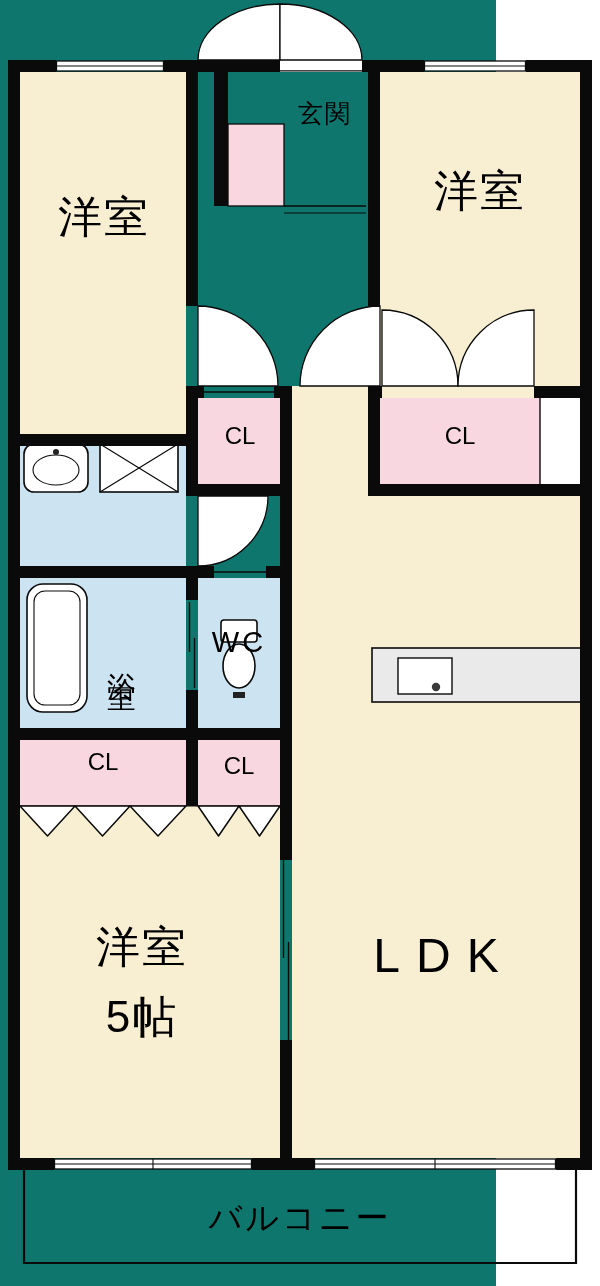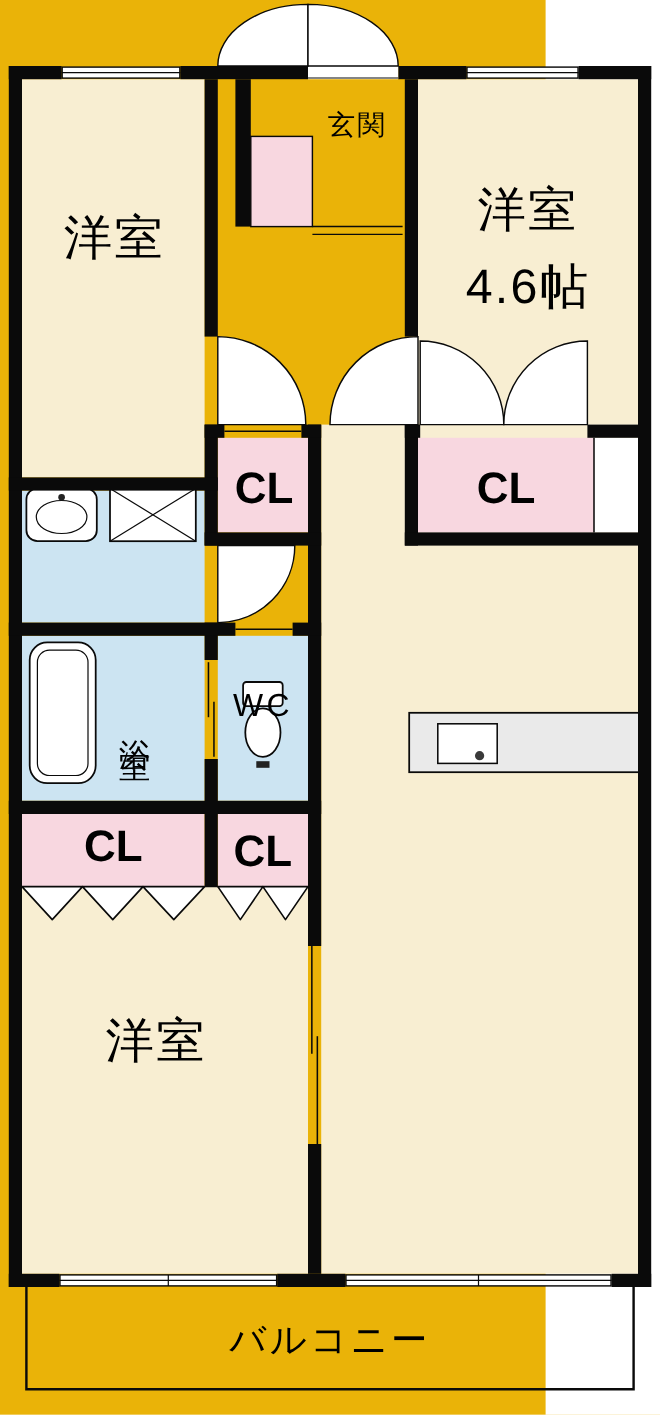--- a/index.html
+++ b/index.html
@@ -1,35 +1,35 @@
 <!DOCTYPE html>
 <html style="--c-room: #F8EED2; --c-wet: #CCE4F2; --c-cl: #F8D7E0; --c-wall: #0A0A0A; --c-counter: #EAEAEA;"><head>
 <meta charset="utf-8">
 <style>
   html,body{margin:0;padding:0;background:#fff;}
   body{width:600px;height:1286px;overflow:hidden;}
-  .plan{position:relative;width:496px;height:1286px;background:#eab308;
+  .plan{position:relative;width:496px;height:1286px;background:#0f766e;
         font-family:"Liberation Sans","DejaVu Sans",sans-serif;color:#000;}
   .plan svg{position:absolute;left:0;top:0;}
   .wall{fill:var(--c-wall);}
   .f-room{fill:var(--c-room);}
   .f-wet{fill:var(--c-wet);}
   .f-cl{fill:var(--c-cl);}
   .f-counter{fill:var(--c-counter);stroke:var(--c-wall);stroke-width:1.6;}
   .ic{fill:#fff;stroke:var(--c-wall);stroke-width:1.6;}
   .ic2{fill:none;stroke:var(--c-wall);stroke-width:1.1;}
   .ln{stroke:var(--c-wall);stroke-width:1.4;}
   .door{fill:#fff;stroke:var(--c-wall);stroke-width:1.3;}
   .zz{fill:#fff;stroke:var(--c-wall);stroke-width:1.5;stroke-linejoin:round;}
   .winr{fill:#fff;stroke:var(--c-wall);stroke-width:1.3;}
   .winl{stroke:var(--c-wall);stroke-width:1.1;}
   .balc{fill:none;stroke:var(--c-wall);stroke-width:2.2;}
   .lbl{position:absolute;text-align:center;white-space:nowrap;}
   .room-l{font-size:44px;line-height:1.6;letter-spacing:2px;}
-  .cl-l{font-size:40px;font-weight:bold;}
+  .cl-l{font-size:24px;}
   .sm-l{font-size:29px;letter-spacing:3px;}
   .gen-l{font-size:25px;letter-spacing:2px;}
   .ldk-l{font-size:48px;letter-spacing:16px;text-indent:16px;}
   .bal-l{font-size:33px;letter-spacing:3px;}
   .vert{writing-mode:vertical-rl;letter-spacing:9px;}
 </style>
 </head>
 <body>
 
 <div class="plan">
@@ -160,31 +160,32 @@
 </svg>
 
   <div class="lbl gen-l" style="left:280px;top:97px;width:90px;">玄関</div>
 
   <div class="lbl room-l" style="left:18px;top:182px;width:172px;">
     <div>洋室</div>
   </div>
 
   <div class="lbl room-l" style="left:382px;top:156px;width:196px;">
     <div>洋室</div>
-    <div>4.6帖</div>
   </div>
 
   <div class="lbl cl-l" style="left:198px;top:422px;width:84px;">CL</div>
   <div class="lbl cl-l" style="left:382px;top:422px;width:156px;">CL</div>
 
   <div class="lbl sm-l vert" style="left:102px;top:598px;height:120px;">浴室</div>
   <div class="lbl sm-l" style="left:198px;top:586px;width:82px;margin-top:40px;">WC</div>
 
   <div class="lbl cl-l" style="left:20px;top:748px;width:166px;">CL</div>
   <div class="lbl cl-l" style="left:198px;top:752px;width:82px;">CL</div>
 
   <div class="lbl room-l" style="left:20px;top:912px;width:244px;">
     <div>洋室</div>
+    <div>5帖</div>
   </div>
 
+  <div class="lbl ldk-l" style="left:296px;top:928px;width:280px;">LDK</div>
 
   <div class="lbl bal-l" style="left:100px;top:1196px;width:400px;text-align:center;">バルコニー</div>
 </div>
 
 </body></html>

